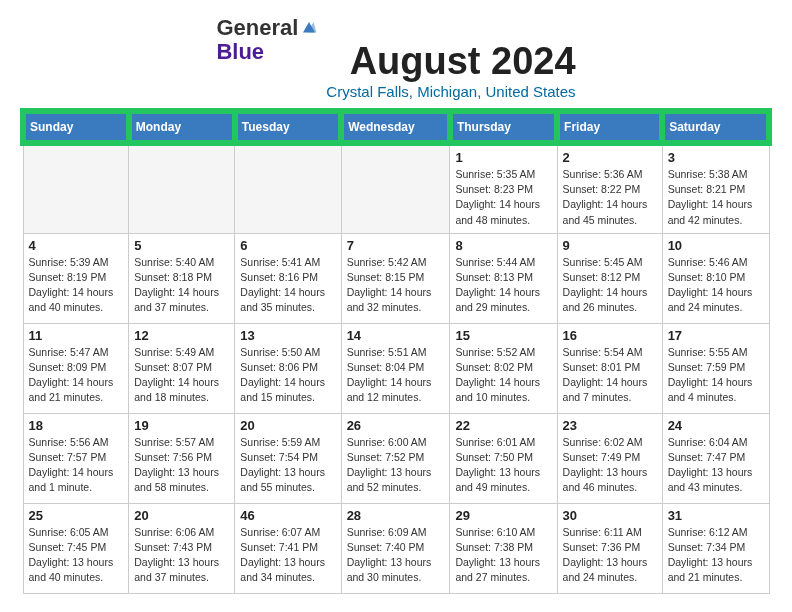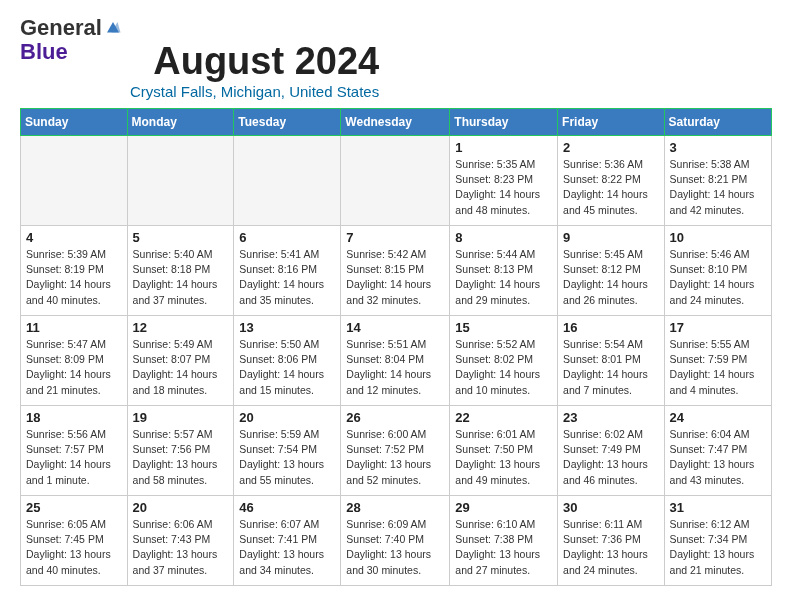--- a/index.html
+++ b/index.html
@@ -5,21 +5,21 @@
     * { box-sizing: border-box; margin: 0; padding: 0; }
     body {
       font-family: Arial, sans-serif;
       background: #fff;
       width: 792px;
       min-height: 612px;
       padding: 16px 20px;
     }
     .header-area {
       display: flex;
-      justify-content: flex-start;
+      justify-content: center;
       align-items: flex-start;
       margin-bottom: 8px;
       gap: 8px;
     }
     .logo {
       display: flex;
       flex-direction: column;
       align-items: flex-start;
       font-size: 22px;
       font-weight: bold;
@@ -56,21 +56,21 @@
       border-collapse: collapse;
       font-size: 11px;
     }
     .calendar-table th {
       background: #3a7abf;
       color: #fff;
       padding: 6px 4px;
       text-align: left;
       font-size: 12px;
       font-weight: bold;
-      border: 1px solid #22c55e;
+      border: 6px solid #22c55e;
     }
     .calendar-table td {
       vertical-align: top;
       border: 1px solid #ccc;
       padding: 4px 5px;
       width: 113px;
       min-height: 80px;
       background: #fff;
     }
     .calendar-table td.empty {

